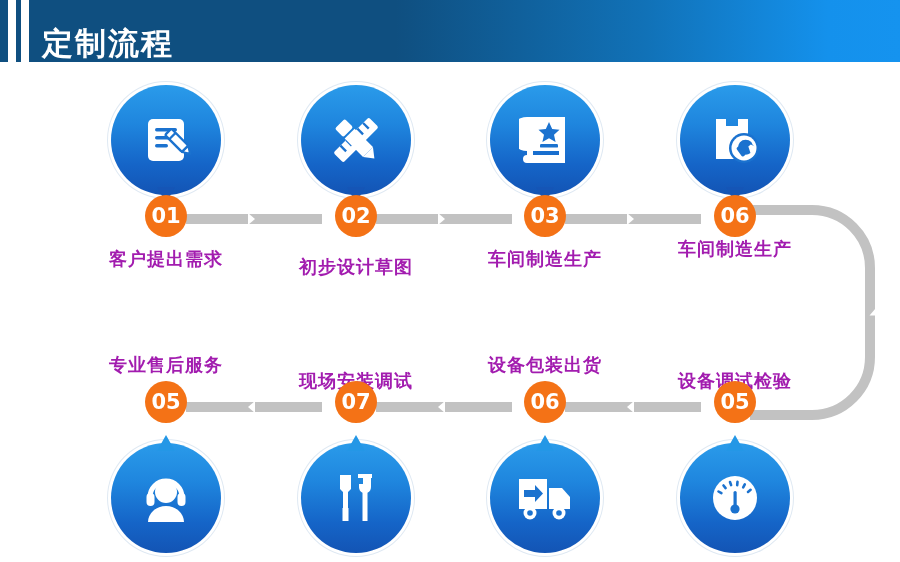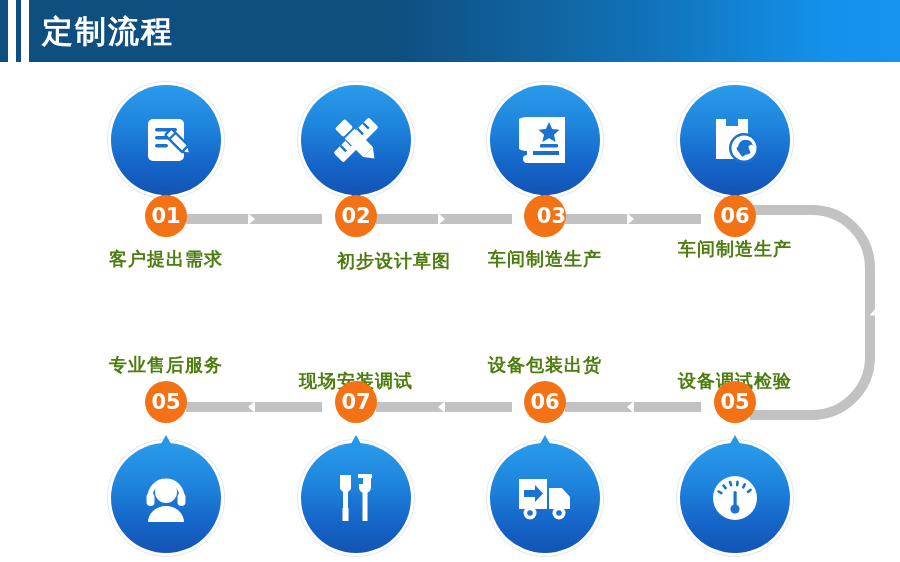--- a/index.html
+++ b/index.html
@@ -14,21 +14,21 @@
   
   .header {
     position: absolute; left: 0; top: 0; width: 900px; height: 62px;
     background: linear-gradient(to right, #0f4f80 0%, #0f4f80 44%, #1172b8 72%, #1491ec 92%, #1593ef 100%);
     overflow: hidden;
   }
   .hbar { position: absolute; top: 0; width: 8px; height: 62px; background: #ffffff; }
   .hbar1 { left: 8px; }
   .hbar2 { left: 21px; }
   .header-title {
-    position: absolute; left: 42px; top: 8px;
+    position: absolute; left: 42px; top: 20px;
     font-size: 31px; font-weight: bold; color: #ffffff;
     letter-spacing: 2px; line-height: 46px;
     white-space: nowrap;
   }
 
   
   .step { position: absolute; width: 160px; text-align: center; }
   .step-top { top: 85px; }
   .step-bot { top: 345px; }
 
@@ -62,21 +62,21 @@
     background: #f47216;
     color: #ffffff; font-size: 21px; font-weight: bold;
     line-height: 42px; text-align: center;
     letter-spacing: 0px;
     z-index: 5;
   }
 
   
   .caption {
     position: absolute; width: 190px; left: 50%; margin-left: -95px;
-    font-size: 18px; font-weight: bold; color: #4d7c0f;
+    font-size: 18px; font-weight: bold; color: #a21caf;
     letter-spacing: 1px; white-space: nowrap; text-align: center;
   }
 
   
   .conn {
     position: absolute; height: 10px; background: #c2c2c2; z-index: 1;
   }
   .chev {
     position: absolute; z-index: 2;
     width: 0; height: 0;
@@ -158,35 +158,35 @@
         </g>
 
         <g transform="translate(29,29) rotate(-45) translate(-29,-29)">
           <rect x="22" y="6" width="14" height="12" rx="2" fill="#ffffff"></rect>
           <rect x="22" y="20" width="14" height="26" fill="#ffffff"></rect>
           <path d="M 22 46 L 29 55 L 36 46 Z" fill="#ffffff"></path>
         </g>
       </svg>
     </div>
     <div class="num-badge" style="left:50%; margin-left:-21px; top:110px;">02</div>
-    <div class="caption" style="top:164px;text-align:right;">初步设计草图</div>
+    <div class="caption" style="top:170px;">初步设计草图</div>
   </div>
 
   <div class="step step-top" style="left:465px;">
     <div class="bubble-wrap bubble-top">
       <div class="bubble"></div>
       <div class="tail tail-down"></div>
       <svg class="icon-svg" width="52" height="54" viewBox="0 0 52 54">
         <path d="M 8 4 L 46 4 L 46 50 L 8 50 A 4 4 0 0 1 8 42 L 40 42 L 40 38 L 8 38 A 4 4 0 0 1 8 4 Z" fill="#ffffff"></path>
         <rect x="8" y="4" width="6" height="46" fill="#ffffff"></rect>
         <polygon points="30,9 33.2,16 40.5,16.8 35,21.7 36.6,29 30,25.3 23.4,29 25,21.7 19.5,16.8 26.8,16" fill="#1b72cf"></polygon>
         <rect x="21" y="31" width="18" height="3.6" rx="1.2" fill="#1b72cf"></rect>
       </svg>
     </div>
-    <div class="num-badge" style="left:50%; margin-left:-21px; top:110px;text-align:right;">03</div>
+    <div class="num-badge" style="left:50%; margin-left:-21px; top:110px;">03</div>
     <div class="caption" style="top:162px;">车间制造生产</div>
   </div>
 
   <div class="step step-top" style="left:655px;">
     <div class="bubble-wrap bubble-top">
       <div class="bubble"></div>
       <div class="tail tail-down"></div>
       <svg class="icon-svg" width="54" height="54" viewBox="0 0 54 54">
         <path d="M 8 6 L 18 6 L 18 13 L 30 13 L 30 6 L 40 6 L 40 46 L 8 46 Z" fill="#ffffff"></path>
         <circle cx="36" cy="35" r="15" fill="#1b72cf"></circle>

